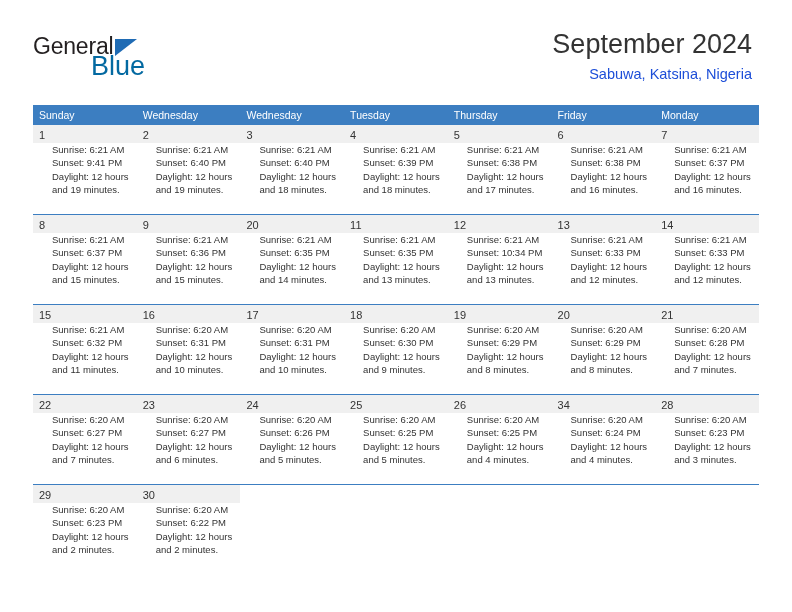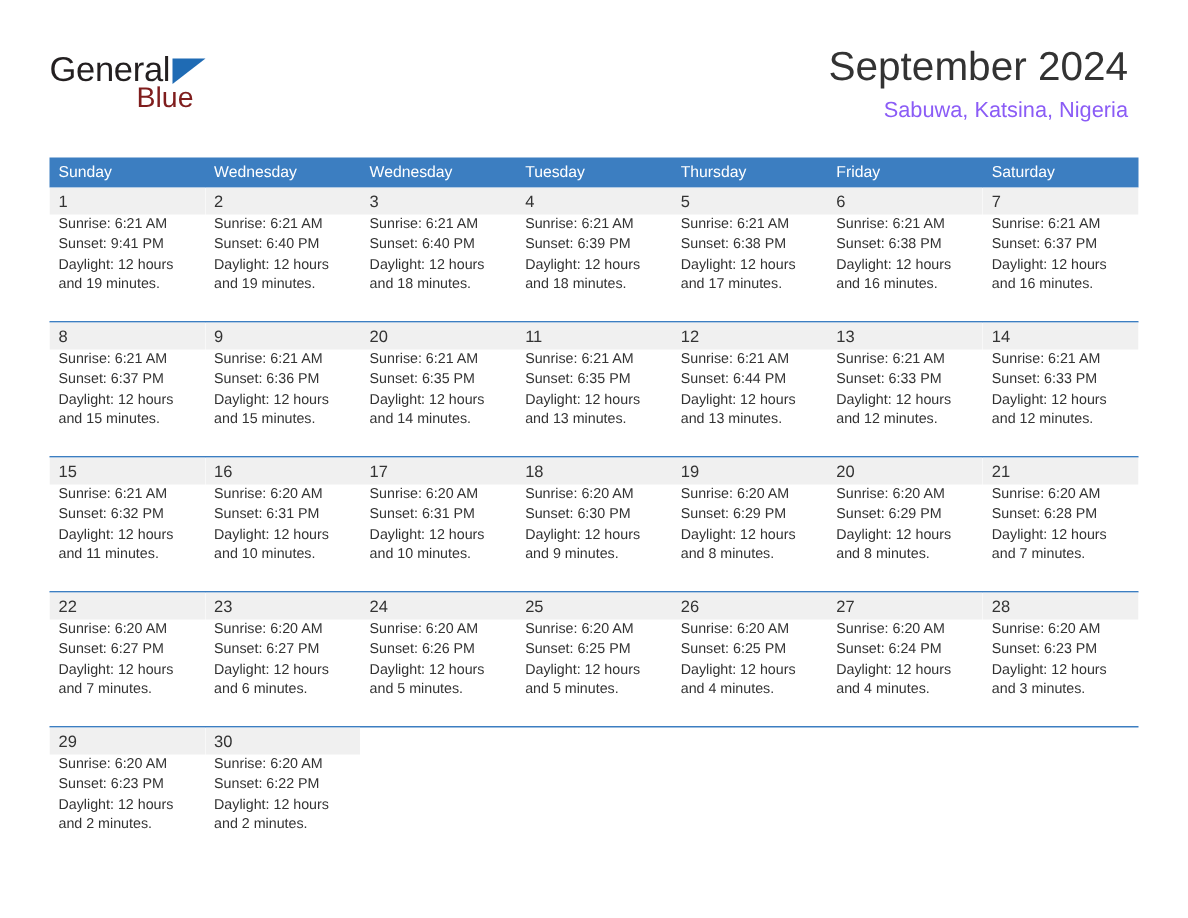--- a/index.html
+++ b/index.html
@@ -52,40 +52,40 @@
     top: 6px;
     width: 0;
     height: 0;
     border-left: 22px solid #1f6bb4;
     border-bottom: 17px solid transparent;
   }
   .logo-blue {
     position: absolute;
     left: 58px;
     top: 20px;
-    font-size: 19px;
-    color: #7f1d1d;
+    font-size: 27px;
+    color: #0369a1;
     line-height: 26px;
   }
 
   .title-block {
     position: absolute;
     right: 40px;
     top: 28px;
     text-align: right;
   }
   .title-main {
     font-size: 27px;
     color: #333333;
     line-height: 32px;
     white-space: nowrap;
   }
   .title-sub {
     font-size: 14.5px;
-    color: #8b5cf6;
+    color: #1d4ed8;
     line-height: 20px;
     margin-top: 4px;
     white-space: nowrap;
   }
 
   
   .calendar {
     position: absolute;
     left: 33px;
     top: 105px;
@@ -134,20 +134,21 @@
     background: transparent;
   }
   .cell .daynum {
     font-size: 11px;
     color: #333333;
     line-height: 18px;
   }
   .cell .details {
     padding: 0 6px 0 6px;
     box-sizing: border-box;
+    margin-left: 13px;
   }
   .cell .dline {
     font-size: 9.5px;
     line-height: 13.4px;
     color: #333333;
     white-space: nowrap;
   }
 </style>
 </head>
 <body>
@@ -170,21 +171,21 @@
   </div>
 
   <div class="calendar">
     <div class="cal-head">
       <div class="hcell">Sunday</div>
       <div class="hcell">Wednesday</div>
       <div class="hcell">Wednesday</div>
       <div class="hcell">Tuesday</div>
       <div class="hcell">Thursday</div>
       <div class="hcell">Friday</div>
-      <div class="hcell">Saturday</div>
+      <div class="hcell">Monday</div>
     </div>
 
     <div id="weeks-container">
         <div class="week first">
           <div class="cell">
             <div class="daynum-band"><span class="daynum">1</span></div>
             <div class="details">
               <div class="dline">Sunrise: 6:21 AM</div>
               <div class="dline">Sunset: 9:41 PM</div>
               <div class="dline">Daylight: 12 hours</div>
@@ -280,21 +281,21 @@
               <div class="dline">Sunrise: 6:21 AM</div>
               <div class="dline">Sunset: 6:35 PM</div>
               <div class="dline">Daylight: 12 hours</div>
               <div class="dline">and 13 minutes.</div>
             </div>
           </div>
           <div class="cell">
             <div class="daynum-band"><span class="daynum">12</span></div>
             <div class="details">
               <div class="dline">Sunrise: 6:21 AM</div>
-              <div class="dline">Sunset: 6:44 PM</div>
+              <div class="dline">Sunset: 10:34 PM</div>
               <div class="dline">Daylight: 12 hours</div>
               <div class="dline">and 13 minutes.</div>
             </div>
           </div>
           <div class="cell">
             <div class="daynum-band"><span class="daynum">13</span></div>
             <div class="details">
               <div class="dline">Sunrise: 6:21 AM</div>
               <div class="dline">Sunset: 6:33 PM</div>
               <div class="dline">Daylight: 12 hours</div>
@@ -416,21 +417,21 @@
           <div class="cell">
             <div class="daynum-band"><span class="daynum">26</span></div>
             <div class="details">
               <div class="dline">Sunrise: 6:20 AM</div>
               <div class="dline">Sunset: 6:25 PM</div>
               <div class="dline">Daylight: 12 hours</div>
               <div class="dline">and 4 minutes.</div>
             </div>
           </div>
           <div class="cell">
-            <div class="daynum-band"><span class="daynum">27</span></div>
+            <div class="daynum-band"><span class="daynum">34</span></div>
             <div class="details">
               <div class="dline">Sunrise: 6:20 AM</div>
               <div class="dline">Sunset: 6:24 PM</div>
               <div class="dline">Daylight: 12 hours</div>
               <div class="dline">and 4 minutes.</div>
             </div>
           </div>
           <div class="cell">
             <div class="daynum-band"><span class="daynum">28</span></div>
             <div class="details">

